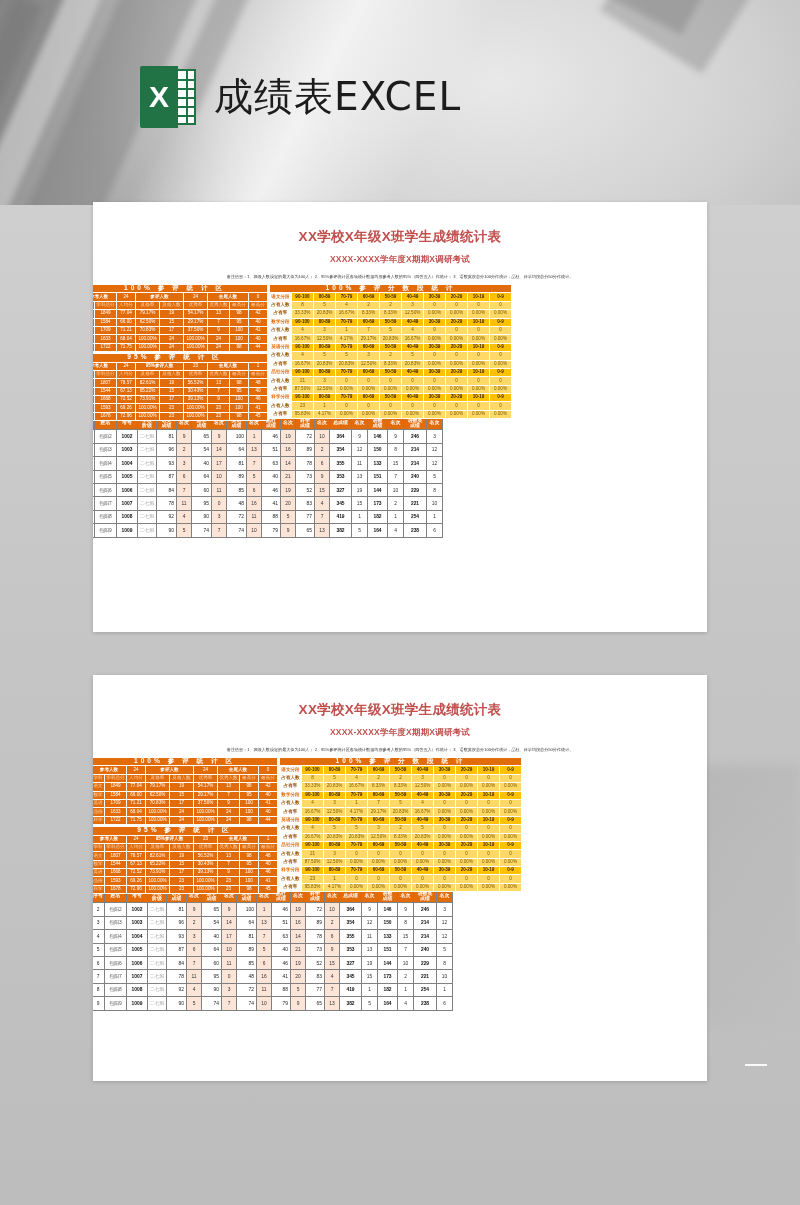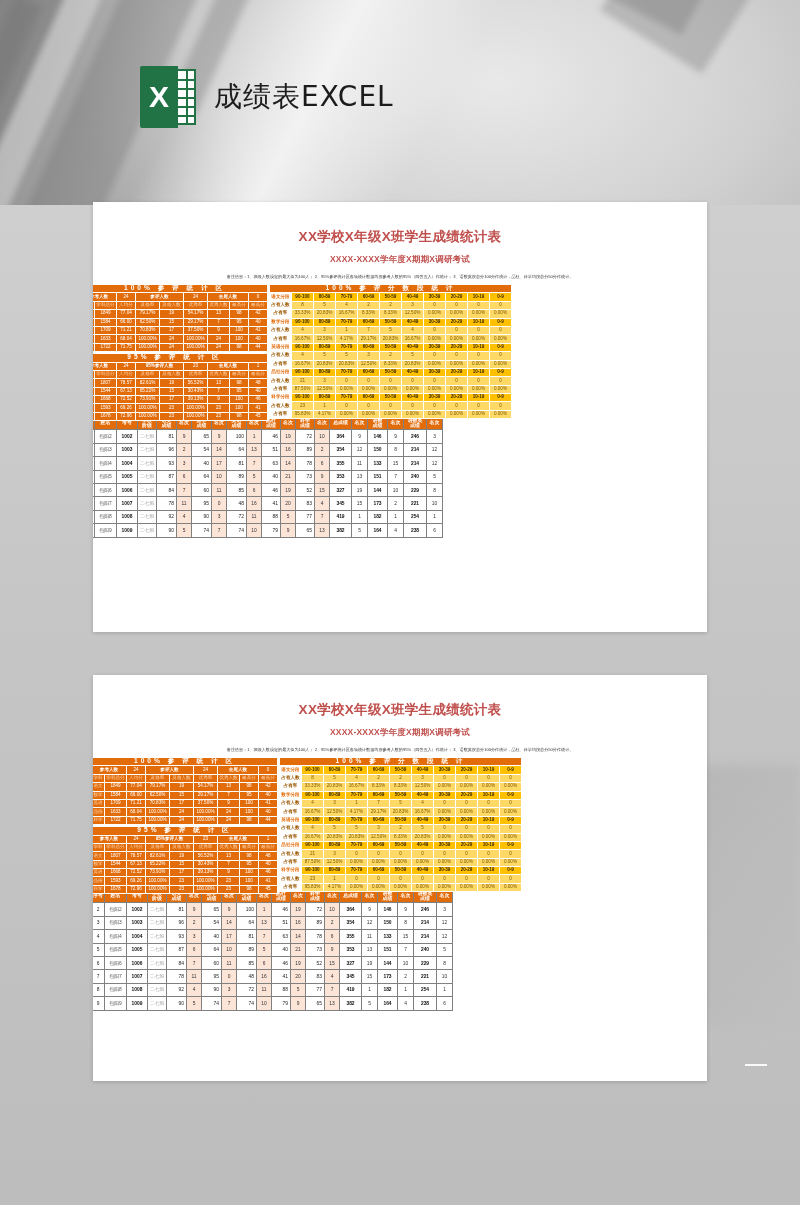--- a/index.html
+++ b/index.html
@@ -34,21 +34,21 @@
 
   
   #hero-row{position:absolute;left:140px;top:66px;display:flex;align-items:center;gap:18px;z-index:4;}
   .xls-logo{width:56px;height:62px;position:relative;}
   .xls-logo .lbody{position:absolute;left:0;top:0;width:38px;height:62px;background:#217346;
      border-radius:2px 0 0 2px;display:flex;align-items:center;justify-content:center;}
   .xls-logo .lbody span{color:#fff;font-size:30px;font-weight:bold;line-height:1;font-family:"Liberation Sans",sans-serif;}
   .xls-logo .lgrid{position:absolute;left:36px;top:3px;width:20px;height:56px;background:#fff;border:2px solid #217346;box-sizing:border-box;}
   .xls-logo .lgrid i{position:absolute;left:0;width:100%;height:2px;background:#217346;}
   .xls-logo .lgrid u{position:absolute;top:0;height:100%;width:2px;background:#217346;}
-  #hero-title{font-size:28px;color:#1c1c1c;letter-spacing:1px;
+  #hero-title{font-size:39px;color:#1c1c1c;letter-spacing:1px;
      font-family:"DejaVu Sans","Liberation Sans",sans-serif;white-space:nowrap;}
 
   
   .sheet{position:absolute;background:#fff;box-shadow:0 1px 4px rgba(0,0,0,.18);overflow:hidden;}
   #sheet-1{left:93px;top:202px;width:614px;height:430px;}
   #sheet-2{left:93px;top:675px;width:614px;height:406px;}
 
   .doc{position:absolute;left:0;top:0;width:614px;}
   .doc-title{text-align:center;color:#c0504d;font-weight:bold;font-size:13.5px;margin-top:26px;letter-spacing:.3px;}
   .doc-sub{text-align:center;color:#c0504d;font-weight:bold;font-size:8.5px;margin-top:8px;letter-spacing:.2px;}

